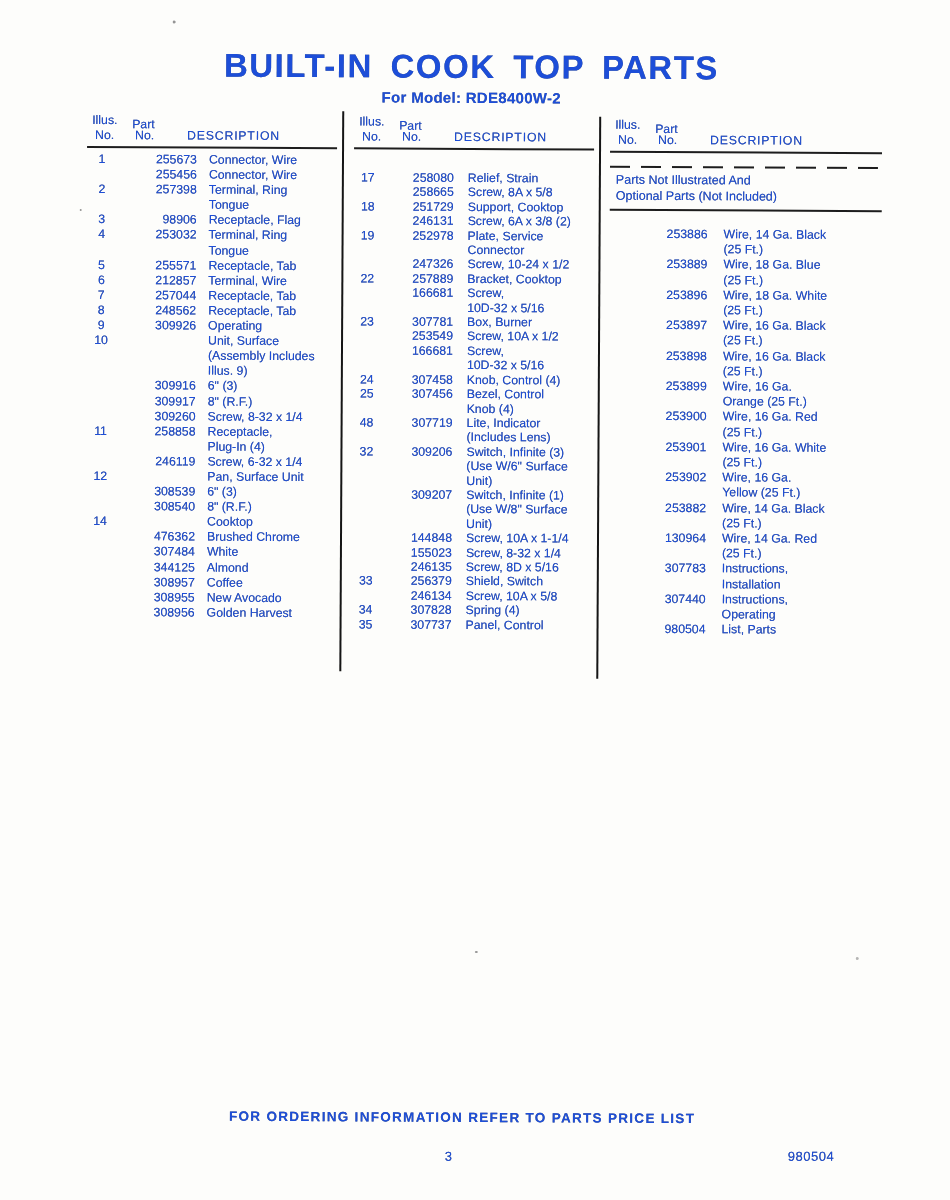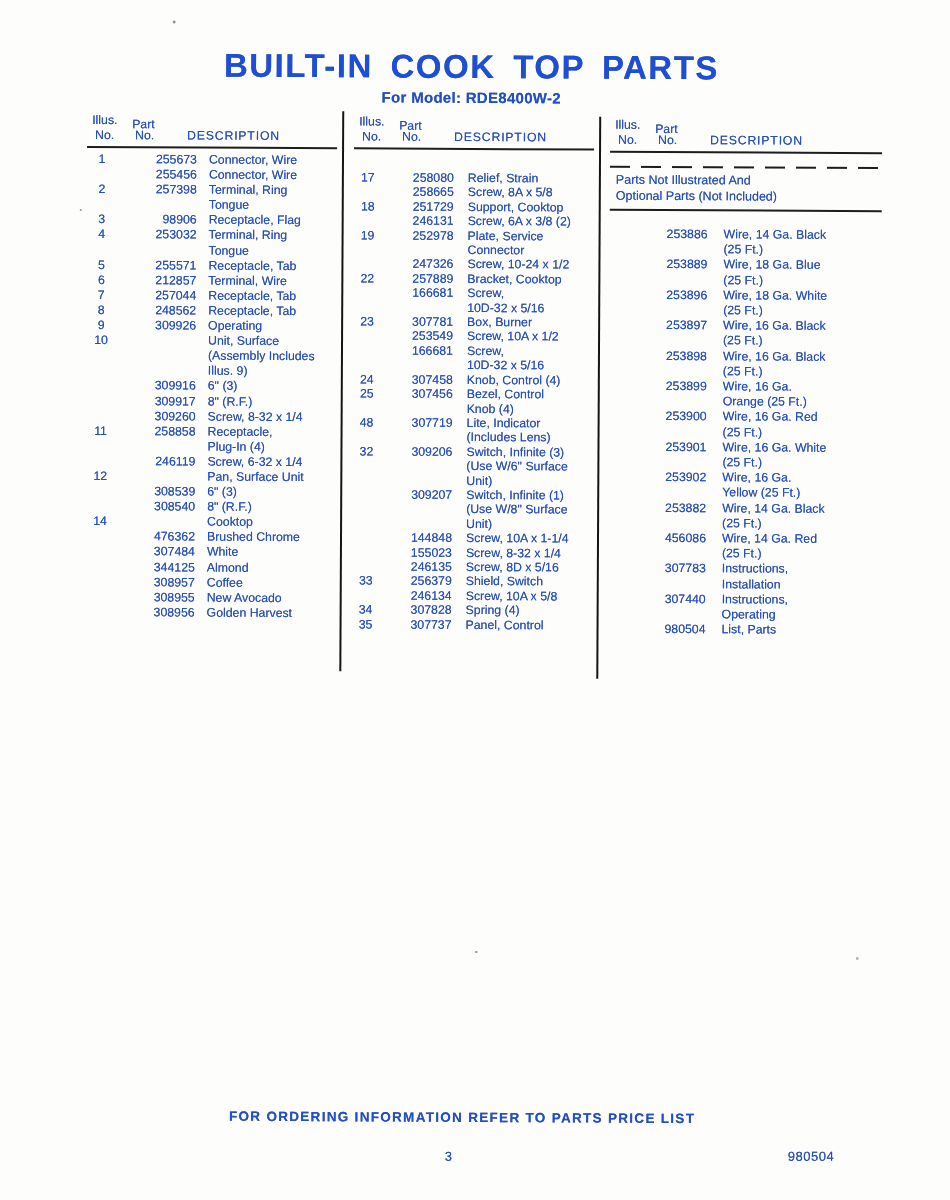--- a/index.html
+++ b/index.html
@@ -443,21 +443,21 @@
 Yellow (25 Ft.)</span>
           </div>
           <div class="row">
             <span class="cell illus"></span>
             <span class="cell part">253882</span>
             <span class="cell desc">Wire, 14 Ga. Black
 (25 Ft.)</span>
           </div>
           <div class="row">
             <span class="cell illus"></span>
-            <span class="cell part">456086</span>
+            <span class="cell part">130964</span>
             <span class="cell desc">Wire, 14 Ga. Red
 (25 Ft.)</span>
           </div>
           <div class="row">
             <span class="cell illus"></span>
             <span class="cell part">307783</span>
             <span class="cell desc">Instructions,
 Installation</span>
           </div>
           <div class="row">

